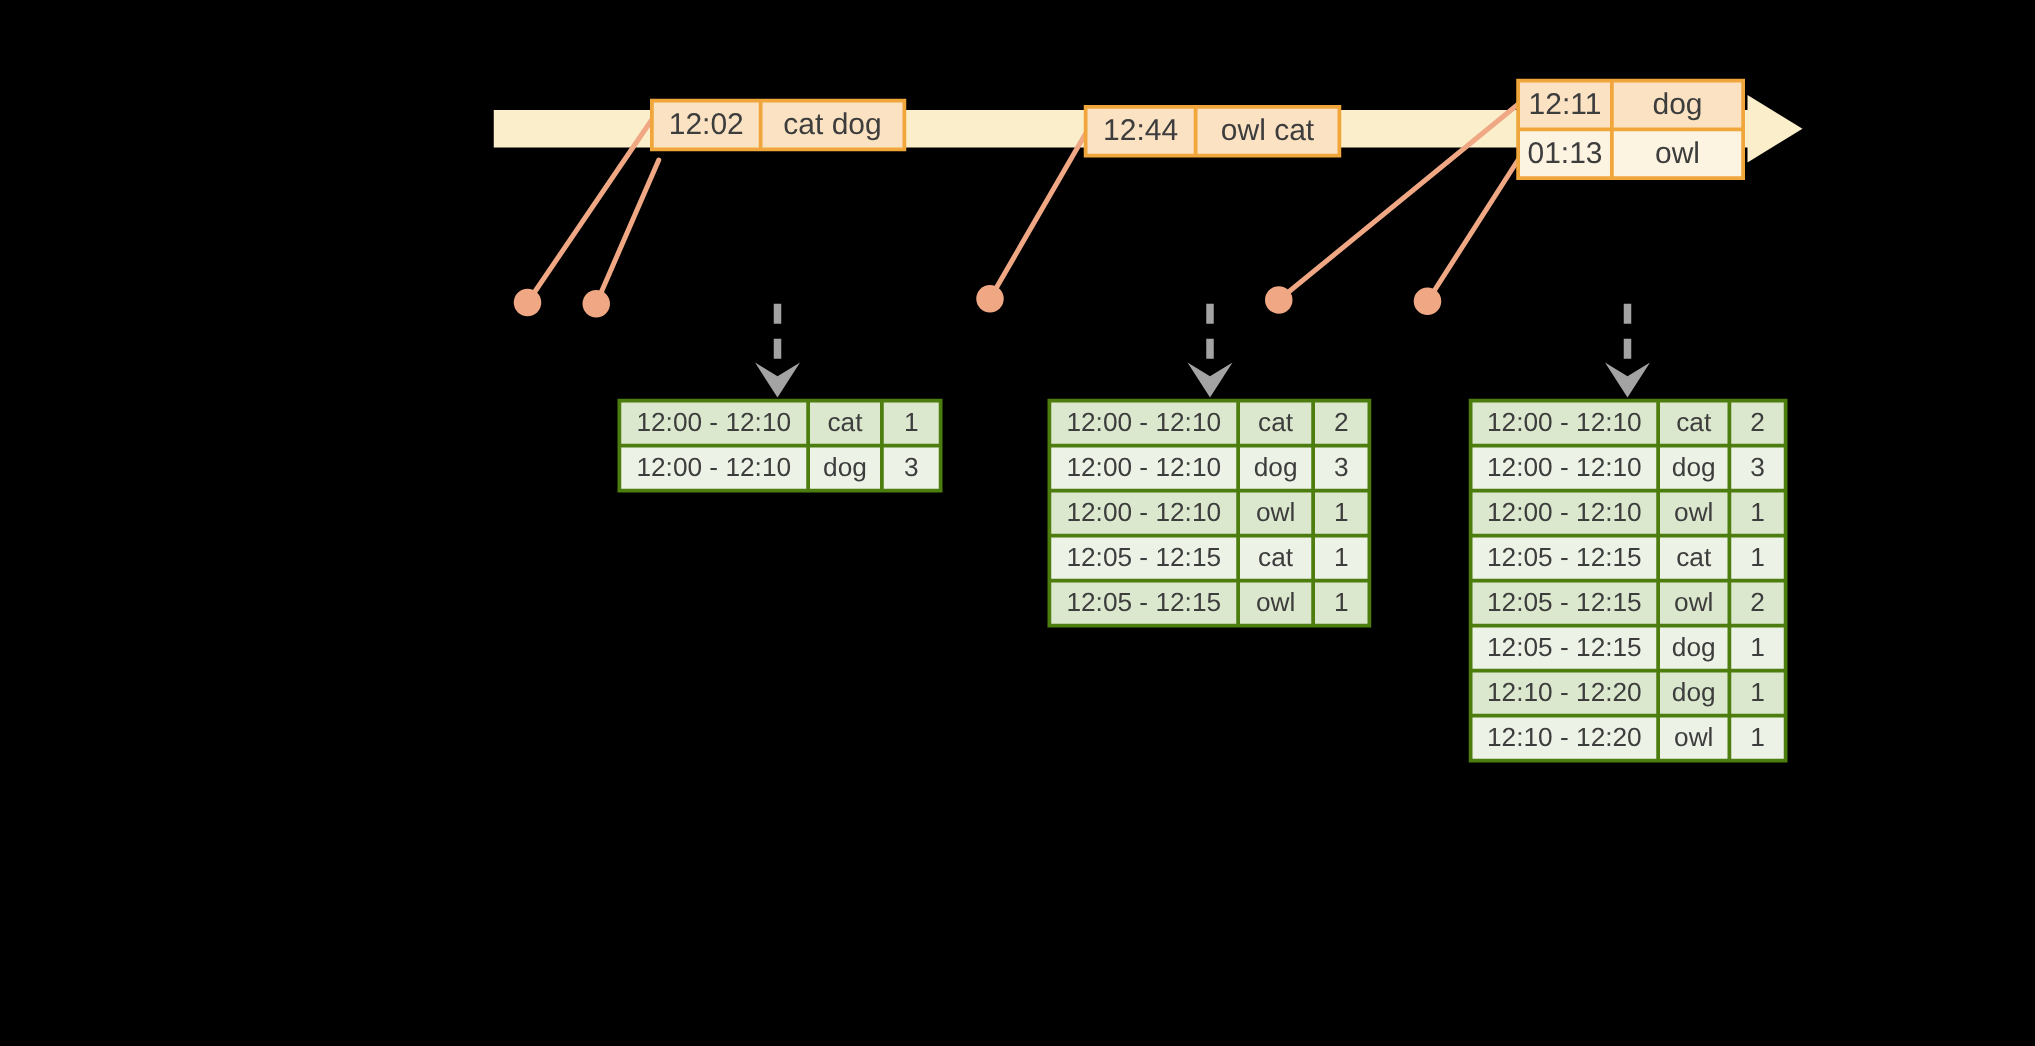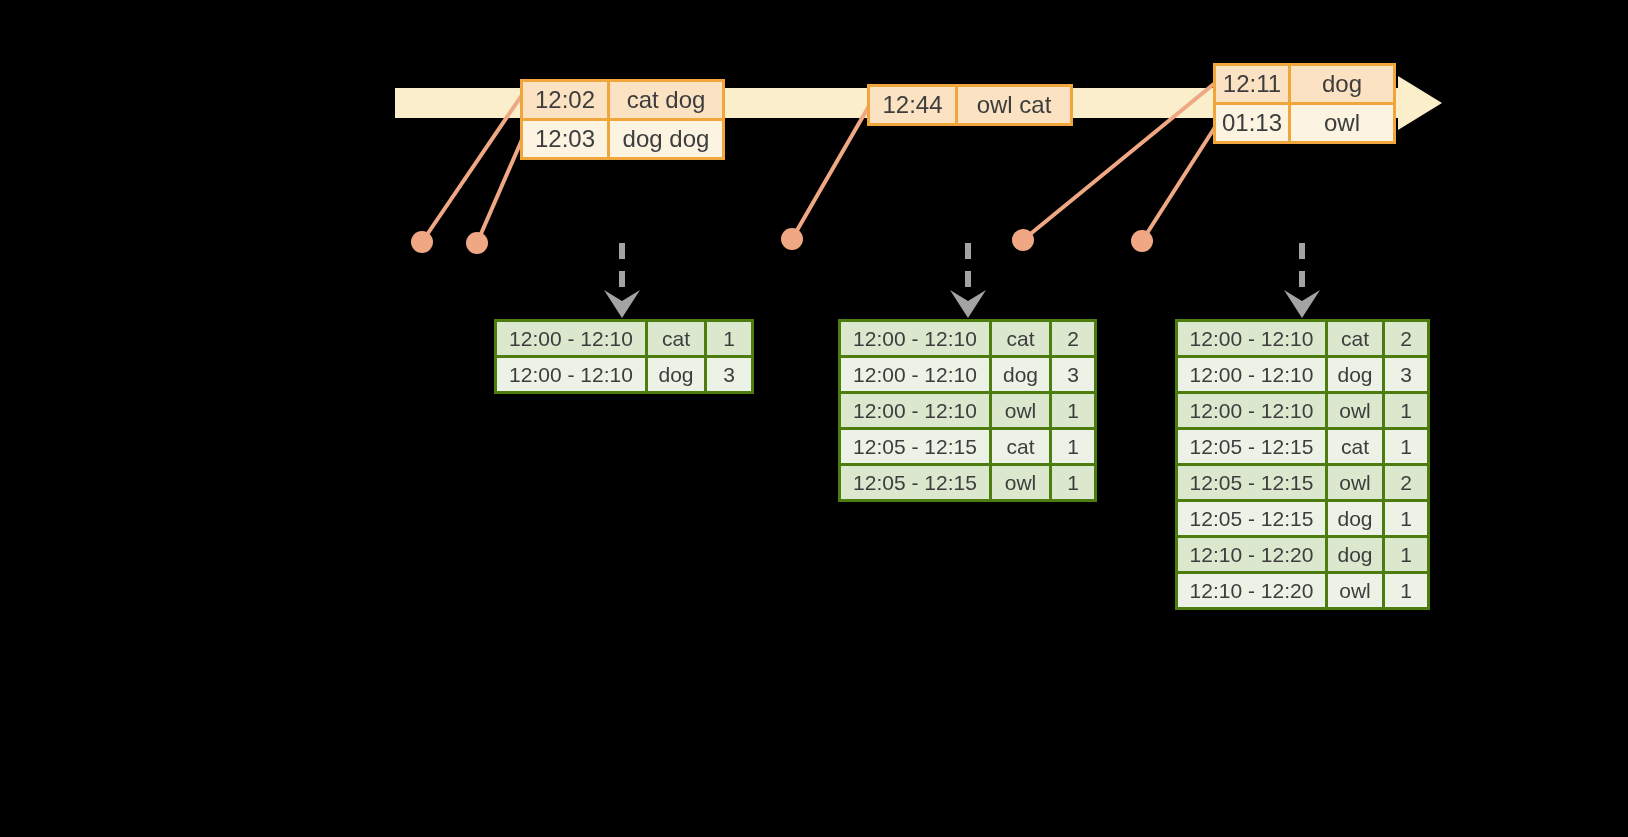--- a/index.html
+++ b/index.html
@@ -67,24 +67,20 @@
 
       <line x1="1302" y1="243" x2="1302" y2="294" stroke="#A3A3A3" stroke-width="6" stroke-dasharray="16 12"></line>
       <polygon points="1284,290 1302,301 1320,290 1302,318" fill="#A3A3A3"></polygon>
     </g>
   </svg>
 
   <div class="dtable etable et1">
     <div class="drow">
       <div class="cell">12:02</div>
       <div class="cell">cat dog</div>
-    </div>
-    <div class="drow">
-      <div class="cell">12:03</div>
-      <div class="cell">dog dog</div>
     </div>
   </div>
 
   <div class="dtable etable et2">
     <div class="drow">
       <div class="cell">12:44</div>
       <div class="cell">owl cat</div>
     </div>
   </div>
 

